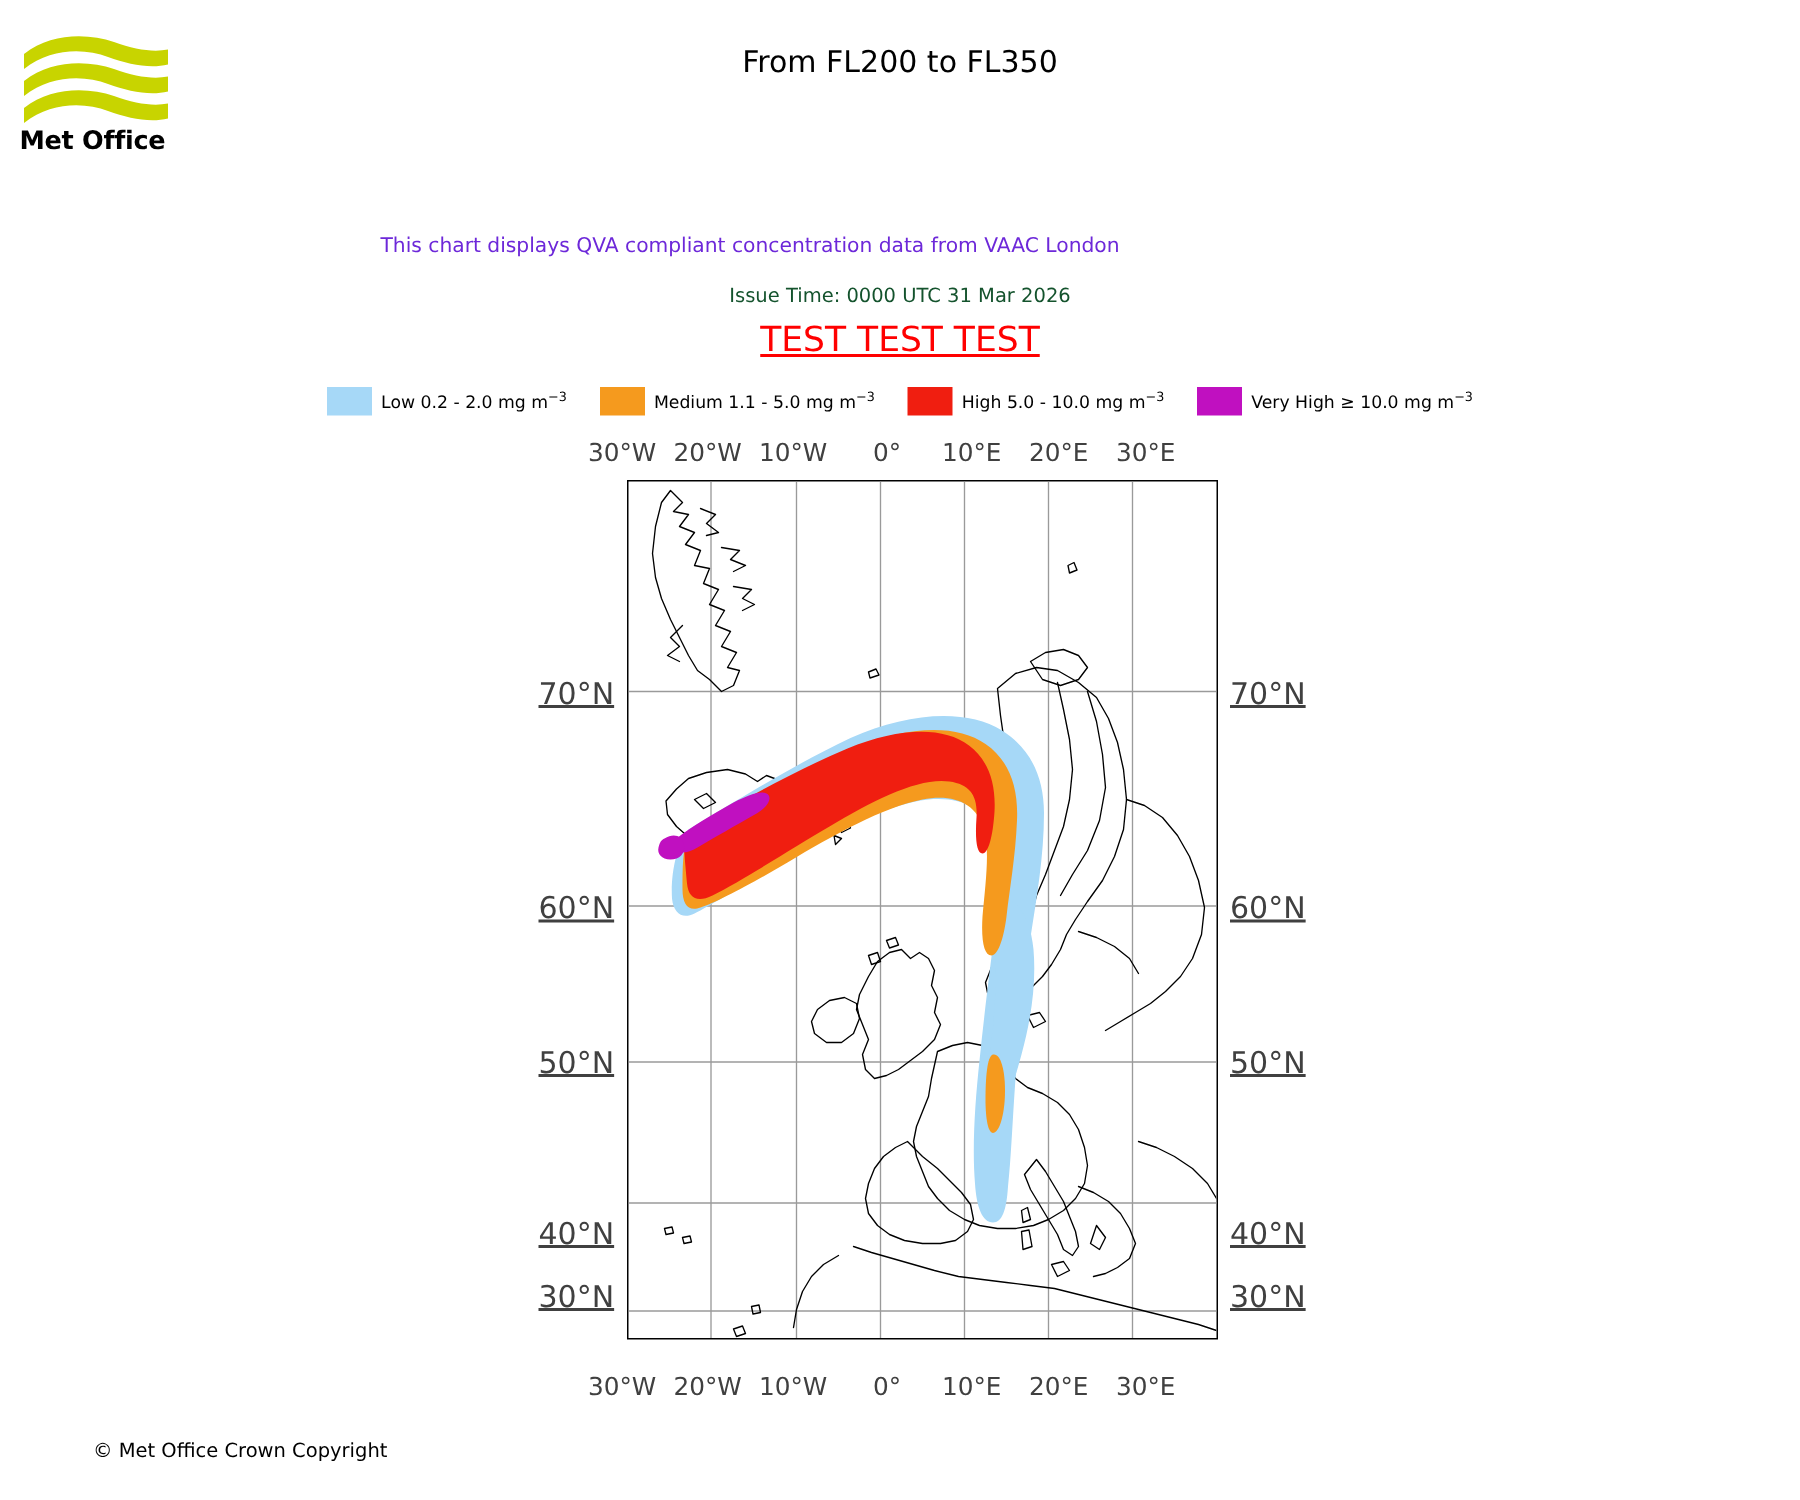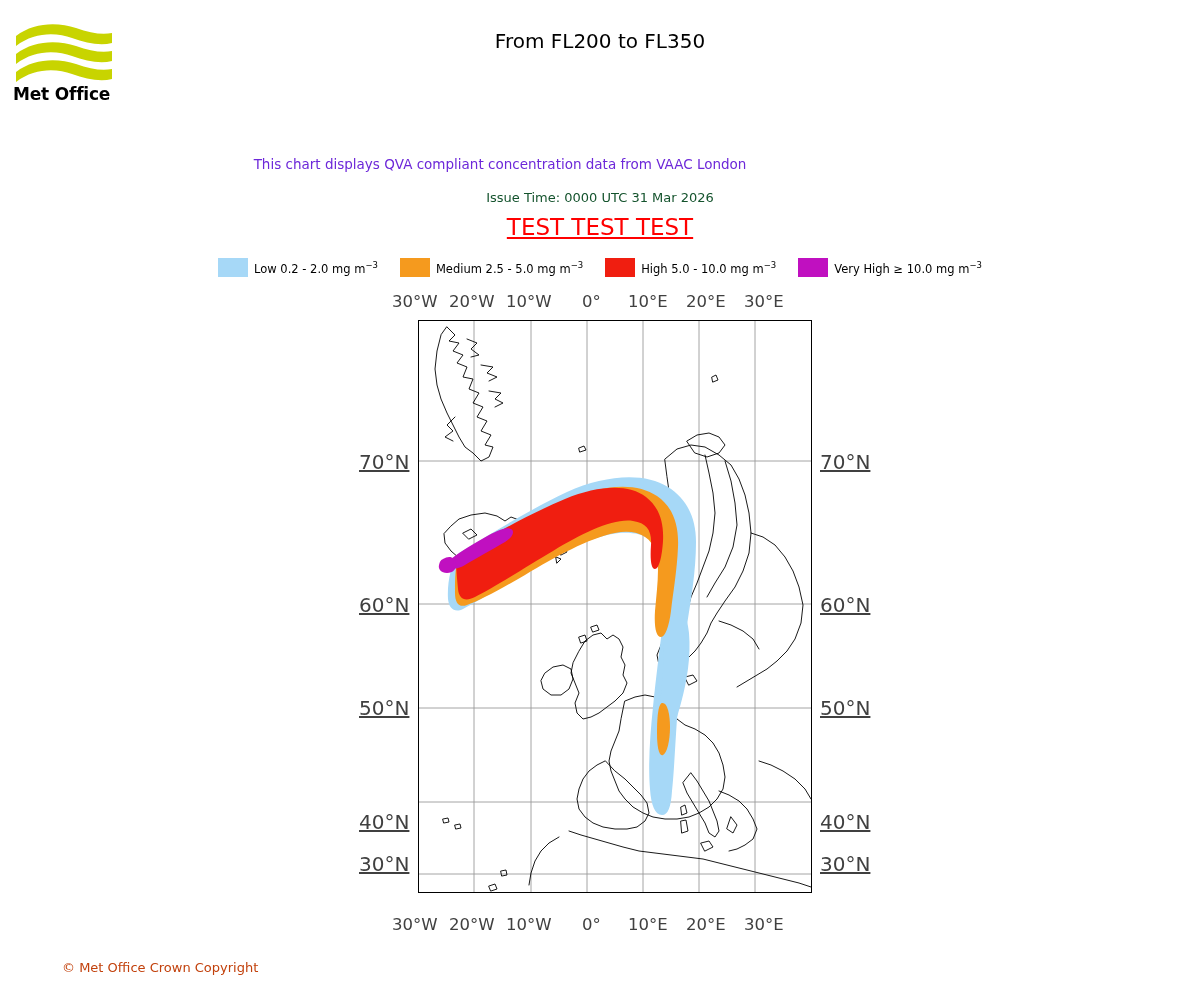--- a/index.html
+++ b/index.html
@@ -137,21 +137,21 @@
   .lon-top  { top: 292px; }
   .lon-bot  { top: 915px; }
   .lat-lbl  { font-size: 20px; text-decoration: underline; }
 
   
   #copyright {
     position: absolute;
     left: 62px;
     top: 960px;
     font-size: 13px;
-    color: #c2410c;
+    color: #000000;
   }
 </style>
 </head>
 <body>
 
 <div id="logo">
   <svg width="110" height="62" viewBox="0 0 110 62">
     <path d="M4,14 C22,0 46,0 64,6 C78,11 90,13 100,11 L100,21 C88,24 74,21 60,16 C44,10 22,10 4,24 Z" fill="#c8d400"></path>
     <path d="M4,32 C22,18 46,18 64,24 C78,29 90,31 100,29 L100,39 C88,42 74,39 60,34 C44,28 22,28 4,42 Z" fill="#c8d400"></path>
     <path d="M4,50 C22,36 46,36 64,42 C78,47 90,49 100,47 L100,57 C88,60 74,57 60,52 C44,46 22,46 4,60 Z" fill="#c8d400"></path>
@@ -167,21 +167,21 @@
 <div id="issue-time">Issue Time: 0000 UTC 31 Mar 2026</div>
 <div id="test-banner">TEST TEST TEST</div>
 
 <div id="legend">
   <div class="legend-item">
     <span class="legend-swatch" style="background:#a6d8f7"></span>
     <span class="legend-label"><span>Low 0.2 - 2.0 mg m</span><sup>−3</sup></span>
   </div>
   <div class="legend-item">
     <span class="legend-swatch" style="background:#f59a1e"></span>
-    <span class="legend-label"><span>Medium 2.5 - 5.0 mg m</span><sup>−3</sup></span>
+    <span class="legend-label"><span>Medium 1.1 - 5.0 mg m</span><sup>−3</sup></span>
   </div>
   <div class="legend-item">
     <span class="legend-swatch" style="background:#f01e10"></span>
     <span class="legend-label"><span>High 5.0 - 10.0 mg m</span><sup>−3</sup></span>
   </div>
   <div class="legend-item">
     <span class="legend-swatch" style="background:#c010c0"></span>
     <span class="legend-label"><span>Very High ≥ 10.0 mg m</span><sup>−3</sup></span>
   </div>
 </div>

